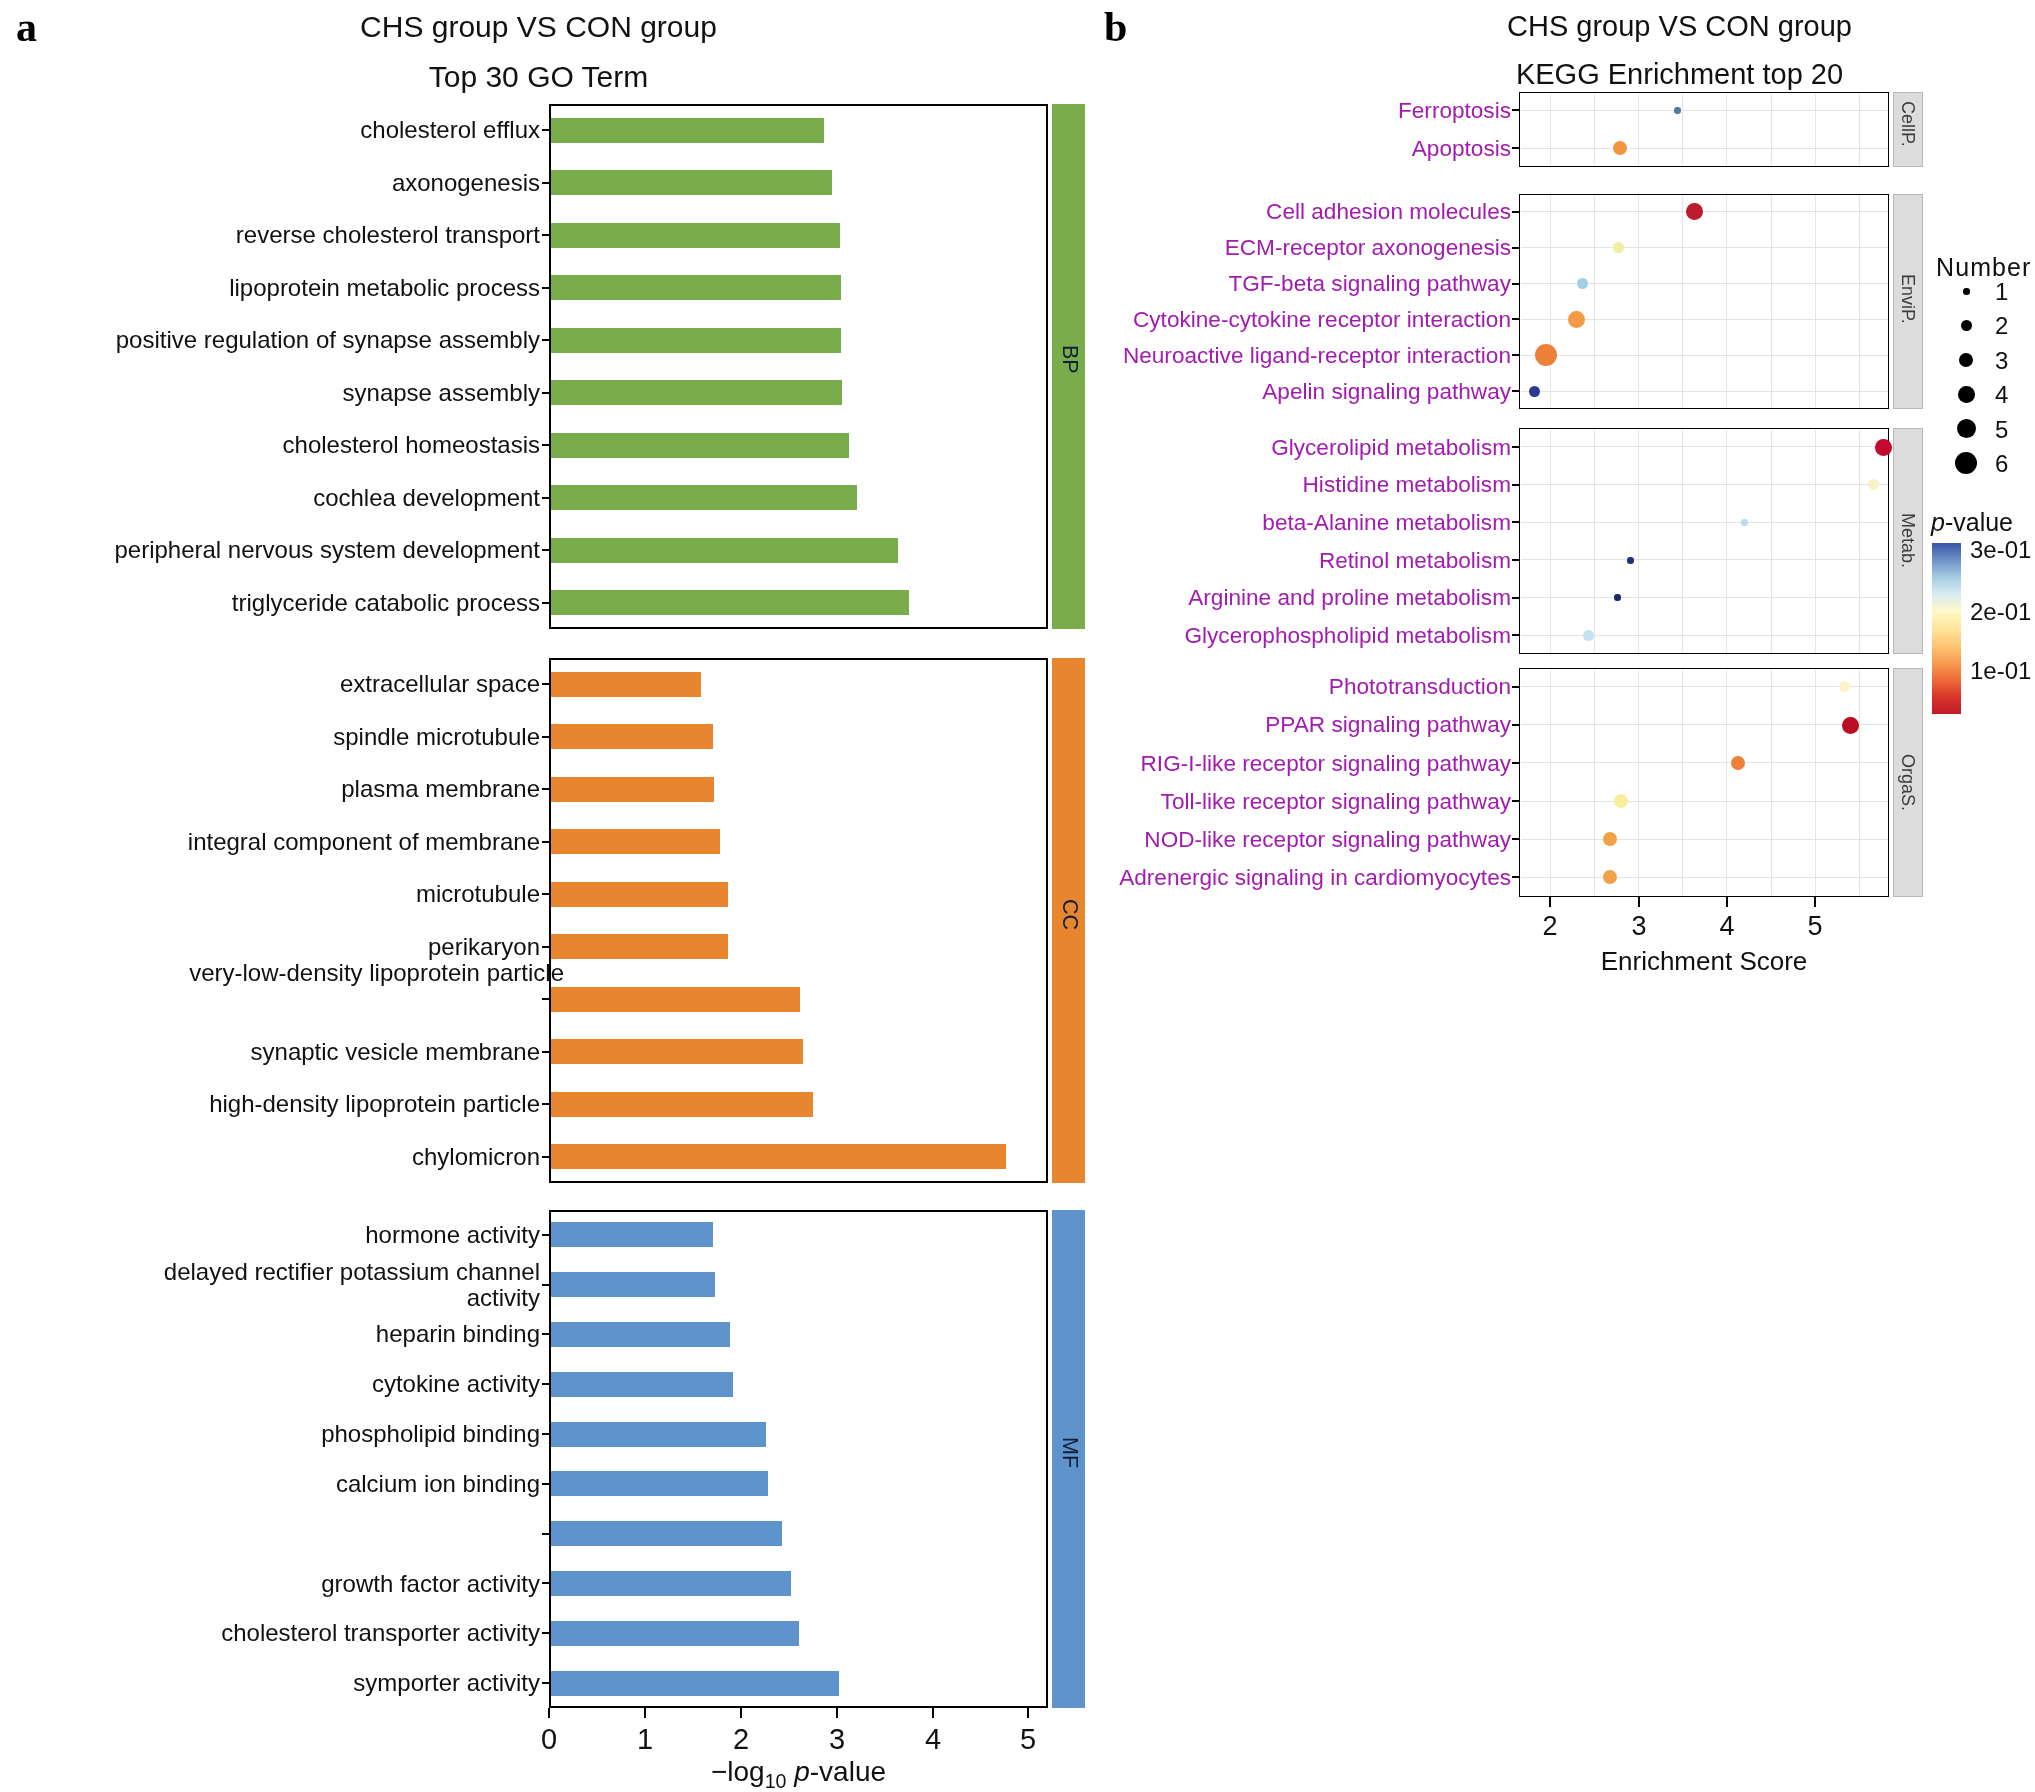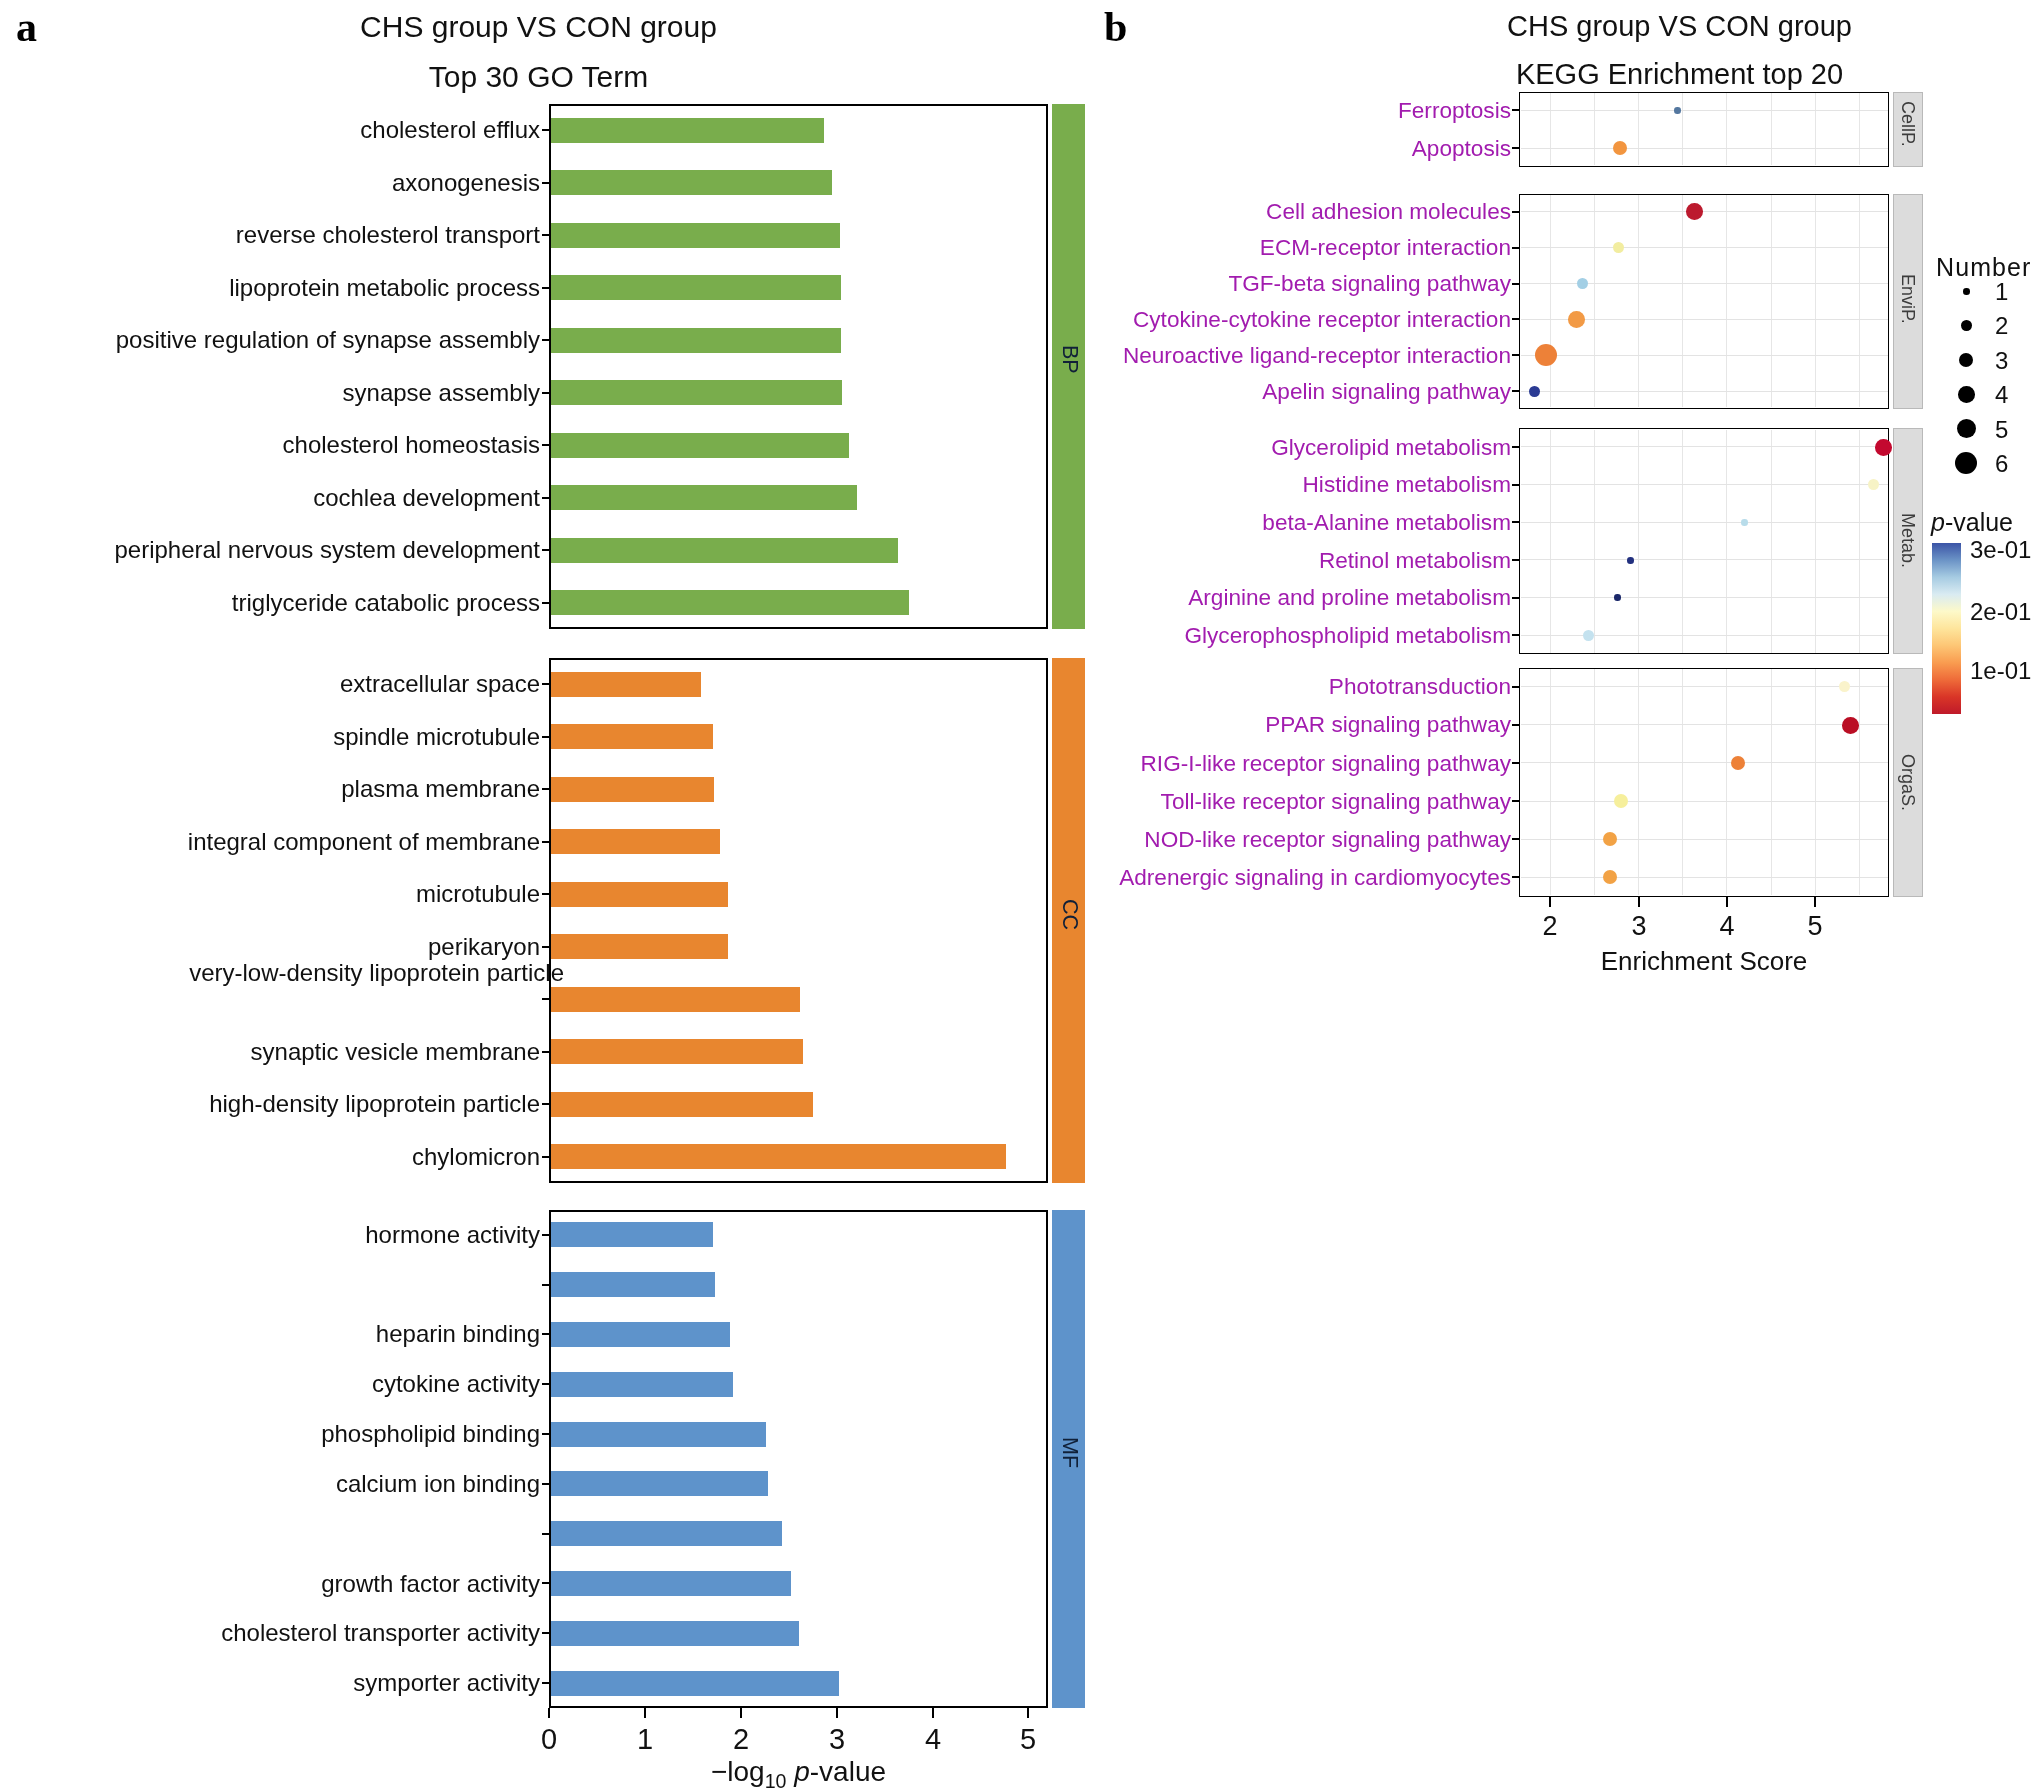--- a/index.html
+++ b/index.html
@@ -164,20 +164,24 @@
     <div class="plot-box" style="left: 549px; top: 1210px; width: 499px; height: 498px;"></div>
     <div class="group-strip" style="left: 1052px; top: 1210px; width: 33px; height: 498px; background: rgb(94, 147, 203);"></div>
     <div class="strip-text" style="left: 1057px; top: 1437px;">MF</div>
     <div class="bar" style="left: 551px; top: 1222px; width: 162px; height: 25px; background: rgb(94, 147, 203);"></div>
     <div class="ytick" style="left: 542px; top: 1234px; width: 7.5px; height: 2.2px;"></div>
     <div class="bar-label" style="left: 0px; top: 1222px; width: 540px;">
       <div>hormone activity</div>
     </div>
     <div class="bar" style="left: 551px; top: 1272px; width: 164px; height: 25px; background: rgb(94, 147, 203);"></div>
     <div class="ytick" style="left: 542px; top: 1284px; width: 7.5px; height: 2.2px;"></div>
+    <div class="bar-label" style="left: 0px; top: 1259px; width: 540px;">
+      <div>delayed rectifier potassium channel</div>
+      <div>activity</div>
+    </div>
     <div class="bar" style="left: 551px; top: 1322px; width: 179px; height: 25px; background: rgb(94, 147, 203);"></div>
     <div class="ytick" style="left: 542px; top: 1333px; width: 7.5px; height: 2.2px;"></div>
     <div class="bar-label" style="left: 0px; top: 1321px; width: 540px;">
       <div>heparin binding</div>
     </div>
     <div class="bar" style="left: 551px; top: 1372px; width: 182px; height: 25px; background: rgb(94, 147, 203);"></div>
     <div class="ytick" style="left: 542px; top: 1383px; width: 7.5px; height: 2.2px;"></div>
     <div class="bar-label" style="left: 0px; top: 1371px; width: 540px;">
       <div>cytokine activity</div>
     </div>
@@ -249,21 +253,21 @@
     <div class="gridline-v" style="left: 1815px; top: 195px; height: 212px;"></div>
     <div class="gridline-v" style="left: 1859px; top: 195px; height: 212px;"></div>
     <div class="facet-strip" style="left: 1893px; top: 194px; width: 30px; height: 215px;"></div>
     <div class="facet-strip-text" style="left: 1897px; top: 274px;">EnviP.</div>
     <div class="gridline-h" style="left: 1521px; top: 211px; width: 367px;"></div>
     <div class="ytick" style="left: 1512px; top: 211px; width: 7.5px; height: 1.6px;"></div>
     <div class="row-label" style="left: 1093px; top: 199px; width: 418px;">Cell adhesion molecules</div>
     <div class="dot" style="left: 1686px; top: 203px; width: 16.7px; height: 16.7px; background: rgb(188, 26, 46);"></div>
     <div class="gridline-h" style="left: 1521px; top: 247px; width: 367px;"></div>
     <div class="ytick" style="left: 1512px; top: 247px; width: 7.5px; height: 1.6px;"></div>
-    <div class="row-label" style="left: 1093px; top: 235px; width: 418px;">ECM-receptor interaction</div>
+    <div class="row-label" style="left: 1093px; top: 235px; width: 418px;">ECM-receptor axonogenesis</div>
     <div class="dot" style="left: 1613px; top: 242px; width: 10.8px; height: 10.8px; background: rgb(242, 237, 160);"></div>
     <div class="gridline-h" style="left: 1521px; top: 283px; width: 367px;"></div>
     <div class="ytick" style="left: 1512px; top: 283px; width: 7.5px; height: 1.6px;"></div>
     <div class="row-label" style="left: 1093px; top: 271px; width: 418px;">TGF-beta signaling pathway</div>
     <div class="dot" style="left: 1577px; top: 278px; width: 10.8px; height: 10.8px; background: rgb(163, 207, 229);"></div>
     <div class="gridline-h" style="left: 1521px; top: 319px; width: 367px;"></div>
     <div class="ytick" style="left: 1512px; top: 318px; width: 7.5px; height: 1.6px;"></div>
     <div class="row-label" style="left: 1093px; top: 307px; width: 418px;">Cytokine-cytokine receptor interaction</div>
     <div class="dot" style="left: 1568px; top: 311px; width: 16.7px; height: 16.7px; background: rgb(242, 154, 69);"></div>
     <div class="gridline-h" style="left: 1521px; top: 355px; width: 367px;"></div>

